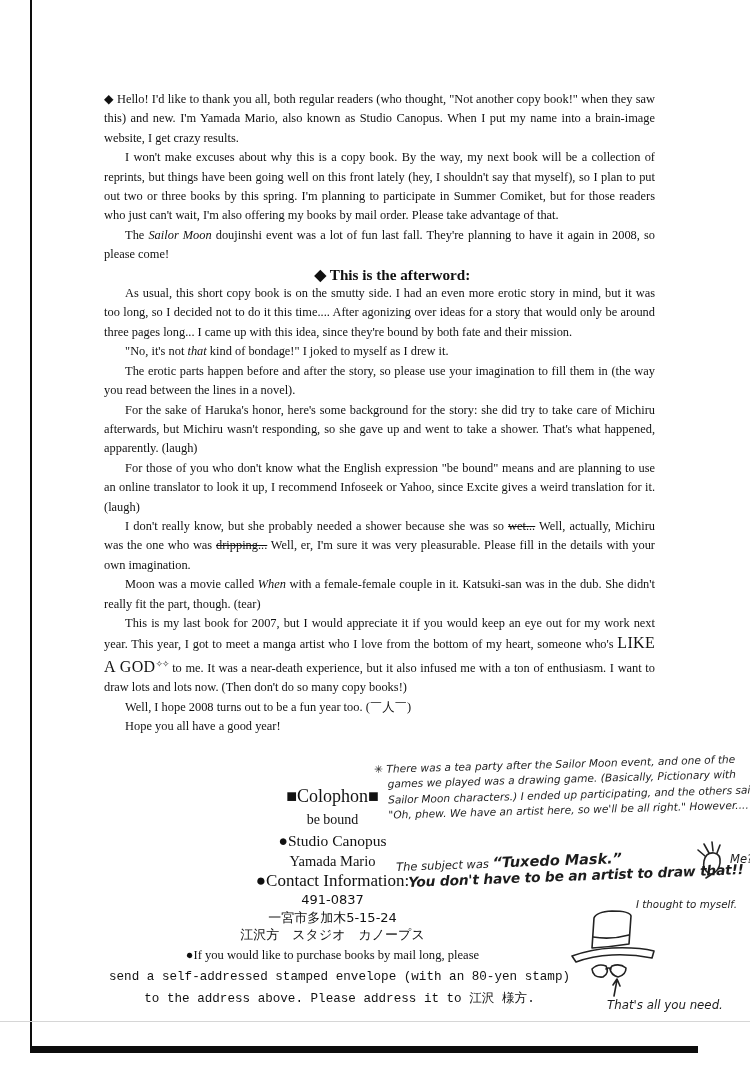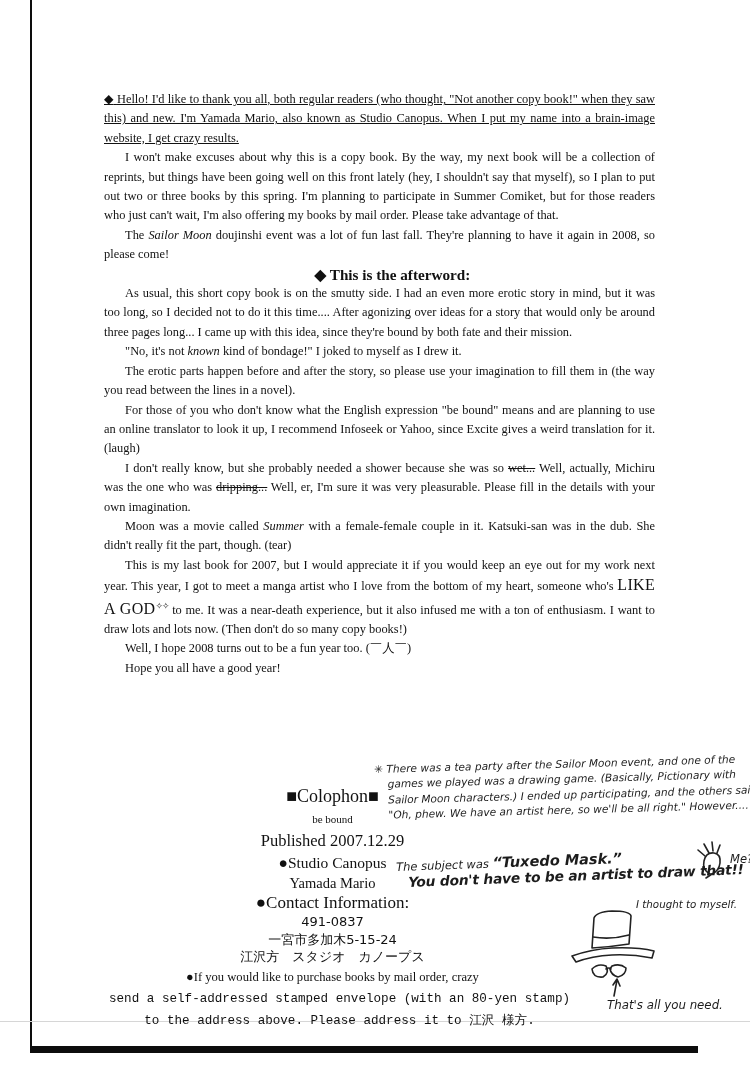--- a/index.html
+++ b/index.html
@@ -13,32 +13,32 @@
   .left-rule   { position:absolute; left:30px; top:0; width:2px; height:1053px; background:#0d0d0d; }
   .bottom-rule { position:absolute; left:30px; top:1046px; width:668px; height:7px; background:#0d0d0d; }
   .faint-line  { position:absolute; left:0; top:1021px; width:750px; height:1px; background:#d6d6d6; }
 
   
   .body-text {
     position:absolute; left:104px; top:90px; width:551px;
     font-size:12.4px; line-height:19.4px; text-align:justify;
   }
   .body-text p { margin:0; text-indent:1.7em; }
-  .body-text p.no-indent { text-indent:0;text-decoration:underline; }
+  .body-text p.no-indent { text-indent:0; }
   .sect-heading { margin:27px 0 0 0; font-weight:bold; font-size:15.2px; text-indent:0; text-align:center; }
   .em { font-style:italic; }
   .strike { text-decoration:line-through; }
   .caps-large { font-size:16px; letter-spacing:0.3px; }
   .sparkles { font-size:9px; vertical-align:5px; letter-spacing:-1px; }
 
   
   .colophon { position:absolute; left:95px; top:784px; text-align:center; }
   .colophon div { margin:0; }
   .co-title   { font-size:18px; line-height:25px; }
-  .co-book    { font-size:11px; line-height:21px; }
+  .co-book    { font-size:14px; line-height:21px; }
   .co-pub     { font-size:16.5px; line-height:22px; }
   .co-studio  { font-size:15.5px; line-height:21px; }
   .co-author  { font-size:14.5px; line-height:20px; }
   .co-contact { font-size:17px; line-height:20px; }
   .co-sans    { font-family:"DejaVu Sans", sans-serif; font-size:13px; line-height:17.5px; }
   .co-mail1   { font-size:12.6px; line-height:22px; }
   .co-mail2   { font-size:12.6px; line-height:22px; padding-left:14px;font-family:Liberation Mono, monospace; }
 
   
   .hand { font-family:"DejaVu Sans", sans-serif; font-style:italic; color:#1c1c1c; }
@@ -73,41 +73,41 @@
   <div class="faint-line"></div>
 
   <div class="body-text">
     <p class="no-indent"><span>◆</span> <span>Hello! I'd like to thank you all, both regular readers (who thought, "Not another copy book!" when they saw this) and new. I'm Yamada Mario, also known as Studio Canopus. When I put my name into a brain-image website, I get crazy results.</span></p>
     <p><span>I won't make excuses about why this is a copy book. By the way, my next book will be a collection of reprints, but things have been going well on this front lately (hey, I shouldn't say that myself), so I plan to put out two or three books by this spring. I'm planning to participate in Summer Comiket, but for those readers who just can't wait, I'm also offering my books by mail order. Please take advantage of that.</span></p>
     <p><span>The </span><span class="em">Sailor Moon</span><span> doujinshi event was a lot of fun last fall. They're planning to have it again in 2008, so please come!</span></p>
 
     <p class="sect-heading"><span>◆</span> <span>This is the afterword:</span></p>
 
     <p><span>As usual, this short copy book is on the smutty side. I had an even more erotic story in mind, but it was too long, so I decided not to do it this time.... After agonizing over ideas for a story that would only be around three pages long... I came up with this idea, since they're bound by both fate and their mission.</span></p>
-    <p><span>"No, it's not </span><span class="em">known</span><span> kind of bondage!" I joked to myself as I drew it.</span></p>
+    <p><span>"No, it's not </span><span class="em">that</span><span> kind of bondage!" I joked to myself as I drew it.</span></p>
     <p><span>The erotic parts happen before and after the story, so please use your imagination to fill them in (the way you read between the lines in a novel).</span></p>
+    <p><span>For the sake of Haruka's honor, here's some background for the story: she did try to take care of Michiru afterwards, but Michiru wasn't responding, so she gave up and went to take a shower. That's what happened, apparently. (laugh)</span></p>
     <p><span>For those of you who don't know what the English expression "be bound" means and are planning to use an online translator to look it up, I recommend Infoseek or Yahoo, since Excite gives a weird translation for it. (laugh)</span></p>
     <p><span>I don't really know, but she probably needed a shower because she was so </span><span class="strike">wet...</span><span> Well, actually, Michiru was the one who was </span><span class="strike">dripping...</span><span> Well, er, I'm sure it was very pleasurable. Please fill in the details with your own imagination.</span></p>
-    <p><span>Moon was a movie called </span><span class="em">Summer</span><span> with a female-female couple in it. Katsuki-san was in the dub. She didn't really fit the part, though. (tear)</span></p>
+    <p><span>Moon was a movie called </span><span class="em">When</span><span> with a female-female couple in it. Katsuki-san was in the dub. She didn't really fit the part, though. (tear)</span></p>
     <p><span>This is my last book for 2007, but I would appreciate it if you would keep an eye out for my work next year. This year, I got to meet a manga artist who I love from the bottom of my heart, someone who's </span><span class="caps-large">LIKE A GOD</span><span class="sparkles">✧✧</span><span> to me. It was a near-death experience, but it also infused me with a ton of enthusiasm. I want to draw lots and lots now. (Then don't do so many copy books!)</span></p>
     <p><span>Well, I hope 2008 turns out to be a fun year too. (￣人￣)</span></p>
     <p><span>Hope you all have a good year!</span></p>
   </div>
 
   <div class="colophon">
     <div class="co-title">■Colophon■</div>
     <div class="co-book">be bound</div>
-    <div class="co-pub">Published 2007.12.29</div>
     <div class="co-studio">●Studio Canopus</div>
     <div class="co-author">Yamada Mario</div>
     <div class="co-contact">●Contact Information:</div>
     <div class="co-sans">491-0837</div>
     <div class="co-sans">一宮市多加木5-15-24</div>
     <div class="co-sans">江沢方　スタジオ　カノープス</div>
-    <div class="co-mail1">●If you would like to purchase books by mail order, crazy</div>
+    <div class="co-mail1">●If you would like to purchase books by mail long, please</div>
     <div class="co-mail2">send a self-addressed stamped envelope (with an 80-yen stamp)</div>
     <div class="co-mail2">to the address above. Please address it to 江沢 様方.</div>
   </div>
 
   <div class="note hand">
     <div class="note-line1"><span>✳</span> <span>There was a tea party after the Sailor Moon event, and one of the</span></div>
     <div class="cont">games we played was a drawing game. (Basically, Pictionary with</div>
     <div class="cont">Sailor Moon characters.) I ended up participating, and the others said,</div>
     <div class="cont">"Oh, phew. We have an artist here, so we'll be all right." However....</div>
   </div>

